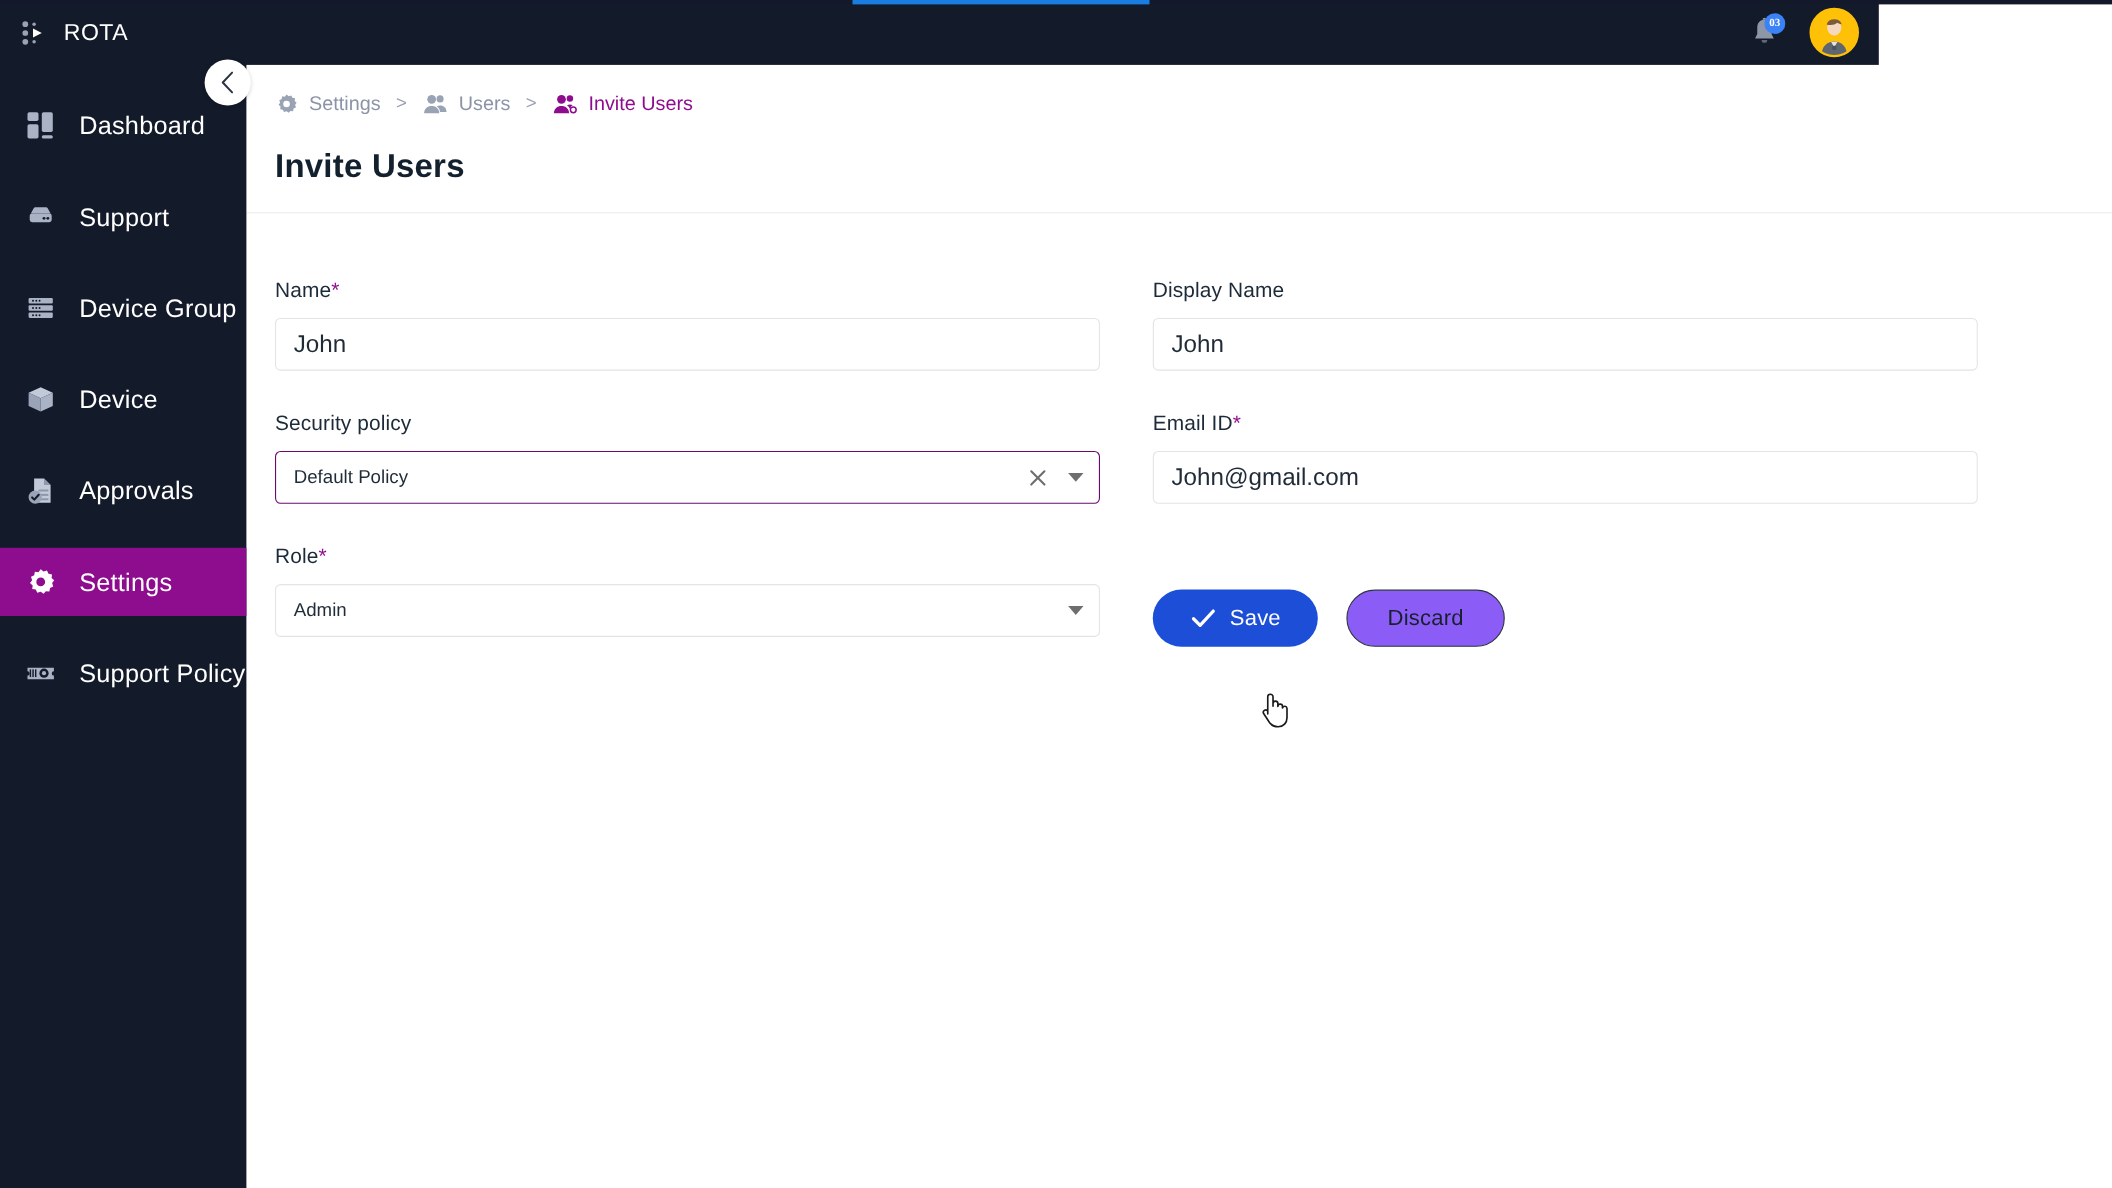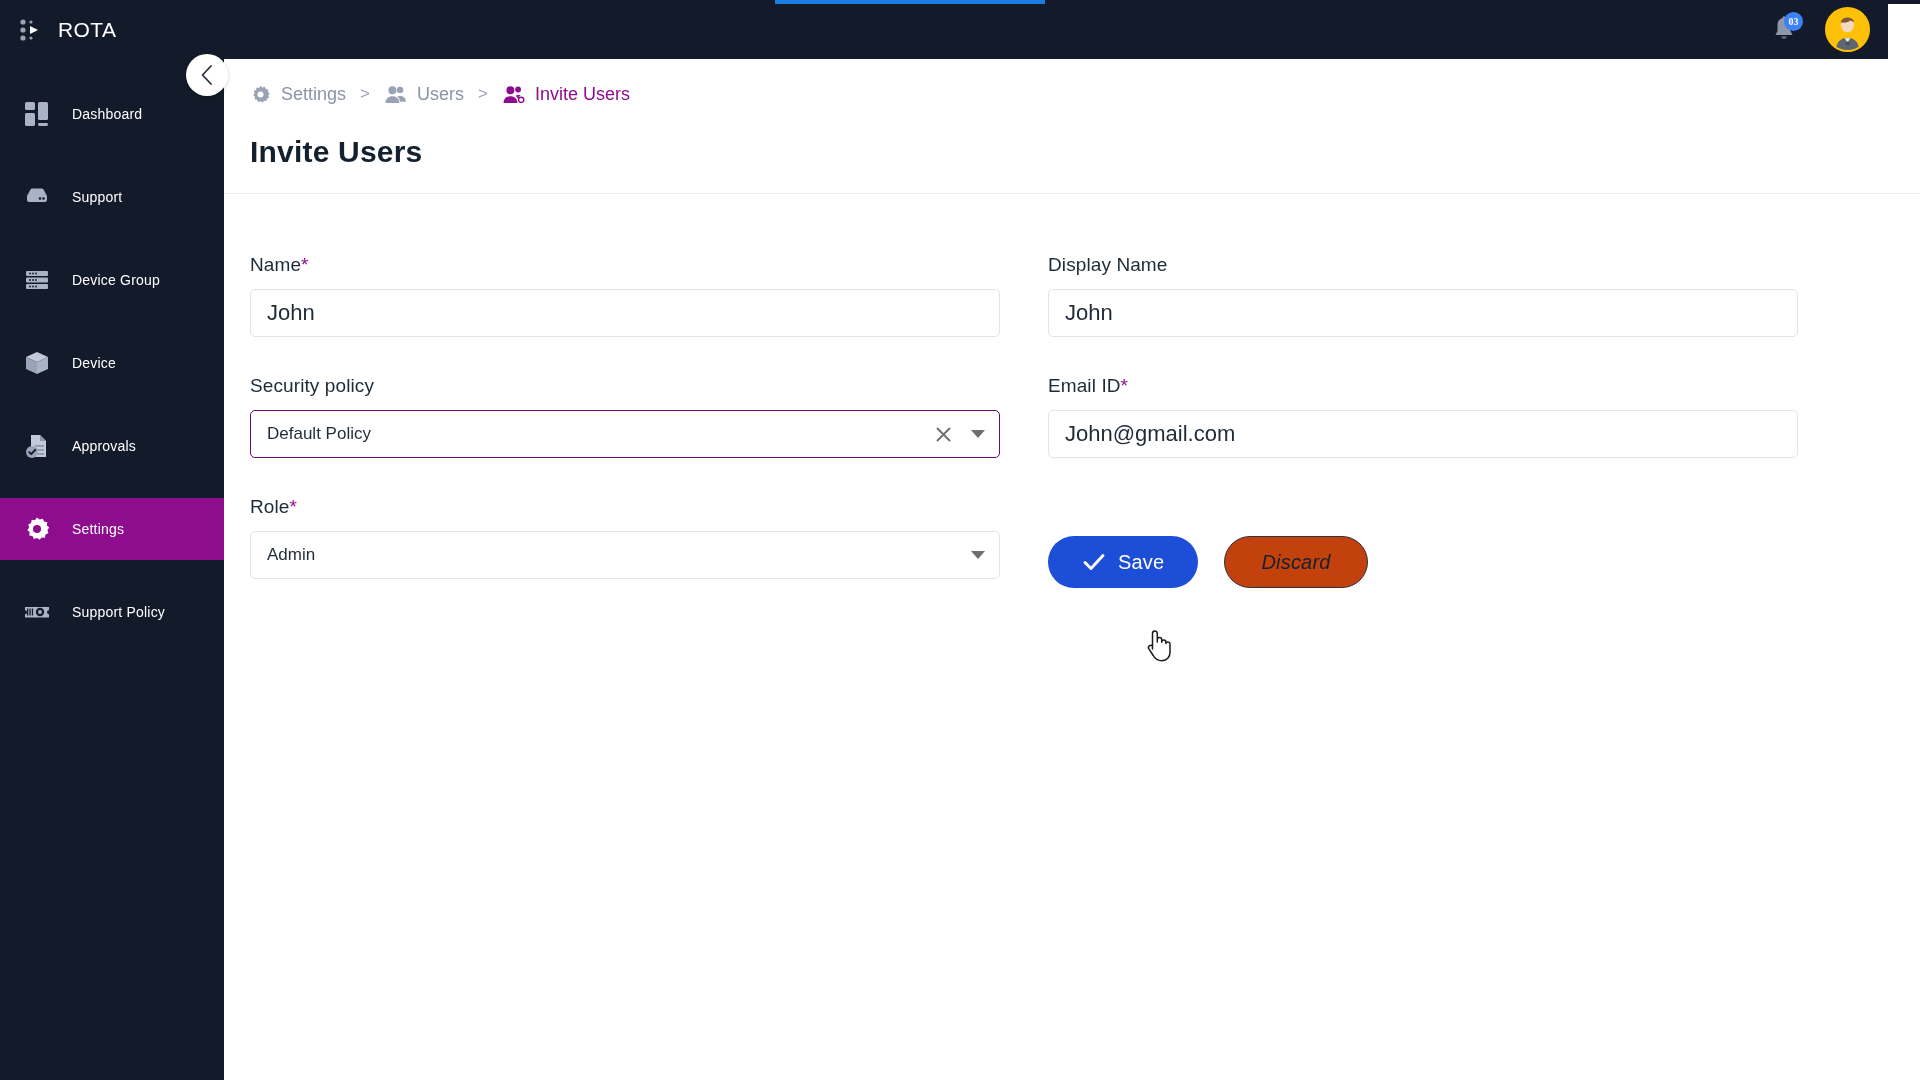--- a/index.html
+++ b/index.html
@@ -35,21 +35,21 @@
     left: 775px;
     width: 270px;
     height: 4px;
     background: #1a7ee0;
   }
 
   
   .topbar {
     position: absolute;
     top: 0; left: 0;
-    width: 1888px;
+    width: 1708px;
     height: 59px;
     background: #131a29;
     z-index: 40;
   }
   .brand {
     position: absolute;
     left: 18px;
     top: 0;
     height: 59px;
     display: flex;
@@ -113,21 +113,21 @@
     display: flex;
     align-items: center;
     height: 62px;
     padding-left: 22px;
     gap: 20px;
     cursor: pointer;
     color: #aab3c5;
     margin-bottom: 21px;
   }
   .nav-item .nav-label {
-    font-size: 14px;
+    font-size: 23px;
     color: #ffffff;
     letter-spacing: 0.2px;
   }
   .nav-item.active {
     background: #8e0d8e;
   }
   .nav-item.active .nav-label { color: #ffffff; }
   .nav-icon {
     width: 30px; height: 30px;
     display: flex;
@@ -284,26 +284,25 @@
   }
   .btn-save {
     background: #1d4ed8;
     color: #ffffff;
     border: none;
     padding: 0 34px;
     min-width: 137px;
     position: relative;
   }
   .btn-discard {
-    background: #c2410c;
+    background: #8b5cf6;
     color: #17212c;
     border: 1px solid #2c3440;
     padding: 0 36px;
     min-width: 135px;
-    font-style: italic;
   }
 
   .cursor-hand {
     position: absolute;
     left: 1143px;
     top: 627px;
     width: 30px;
     height: 36px;
     z-index: 70;
     pointer-events: none;

